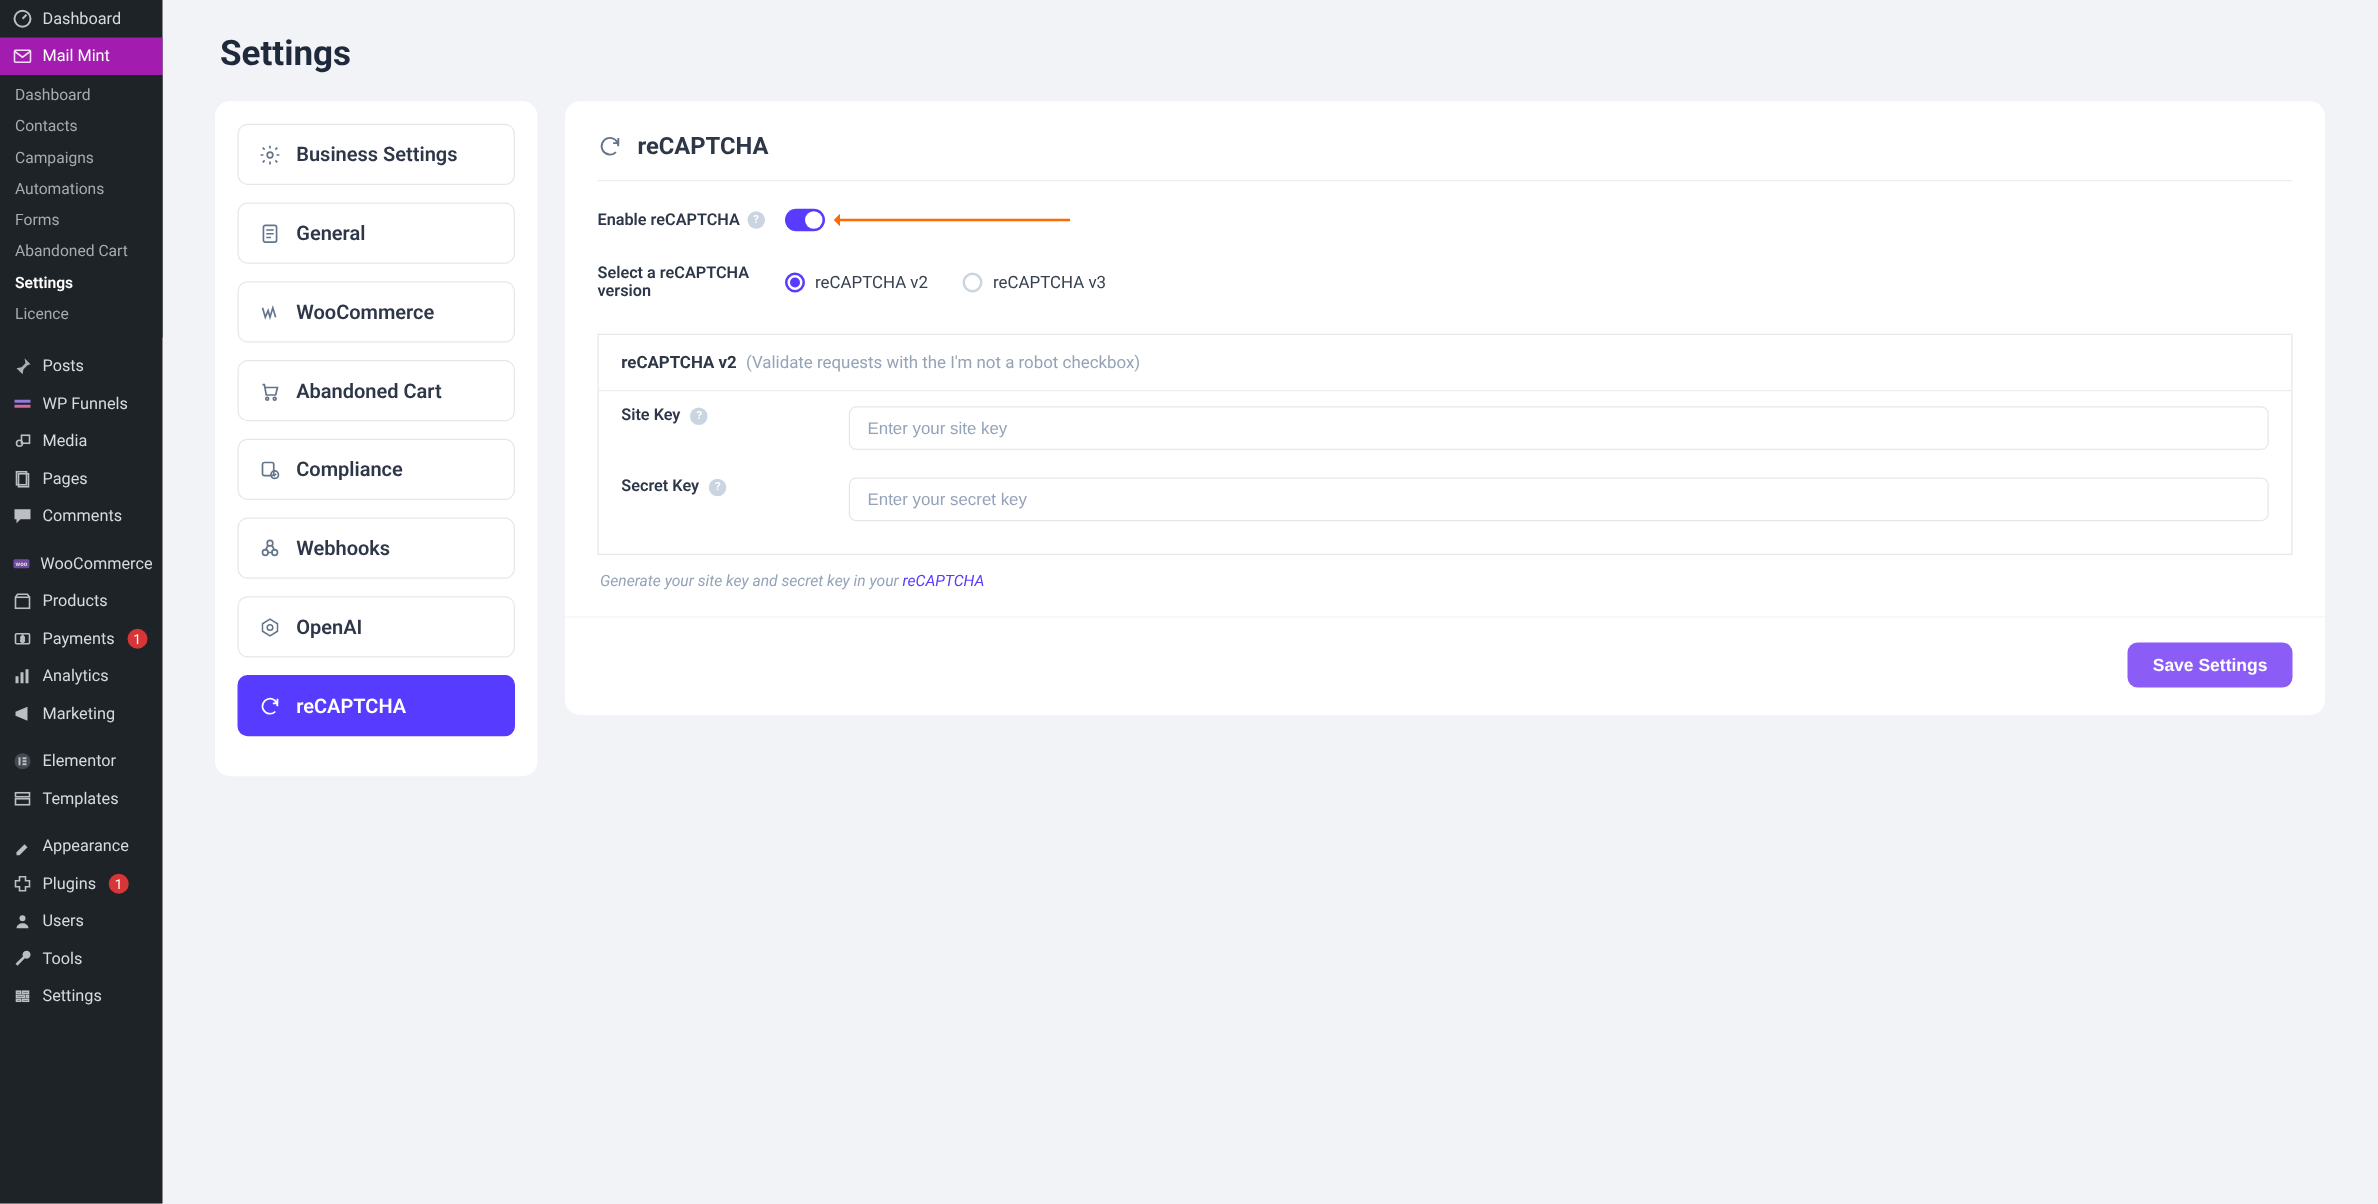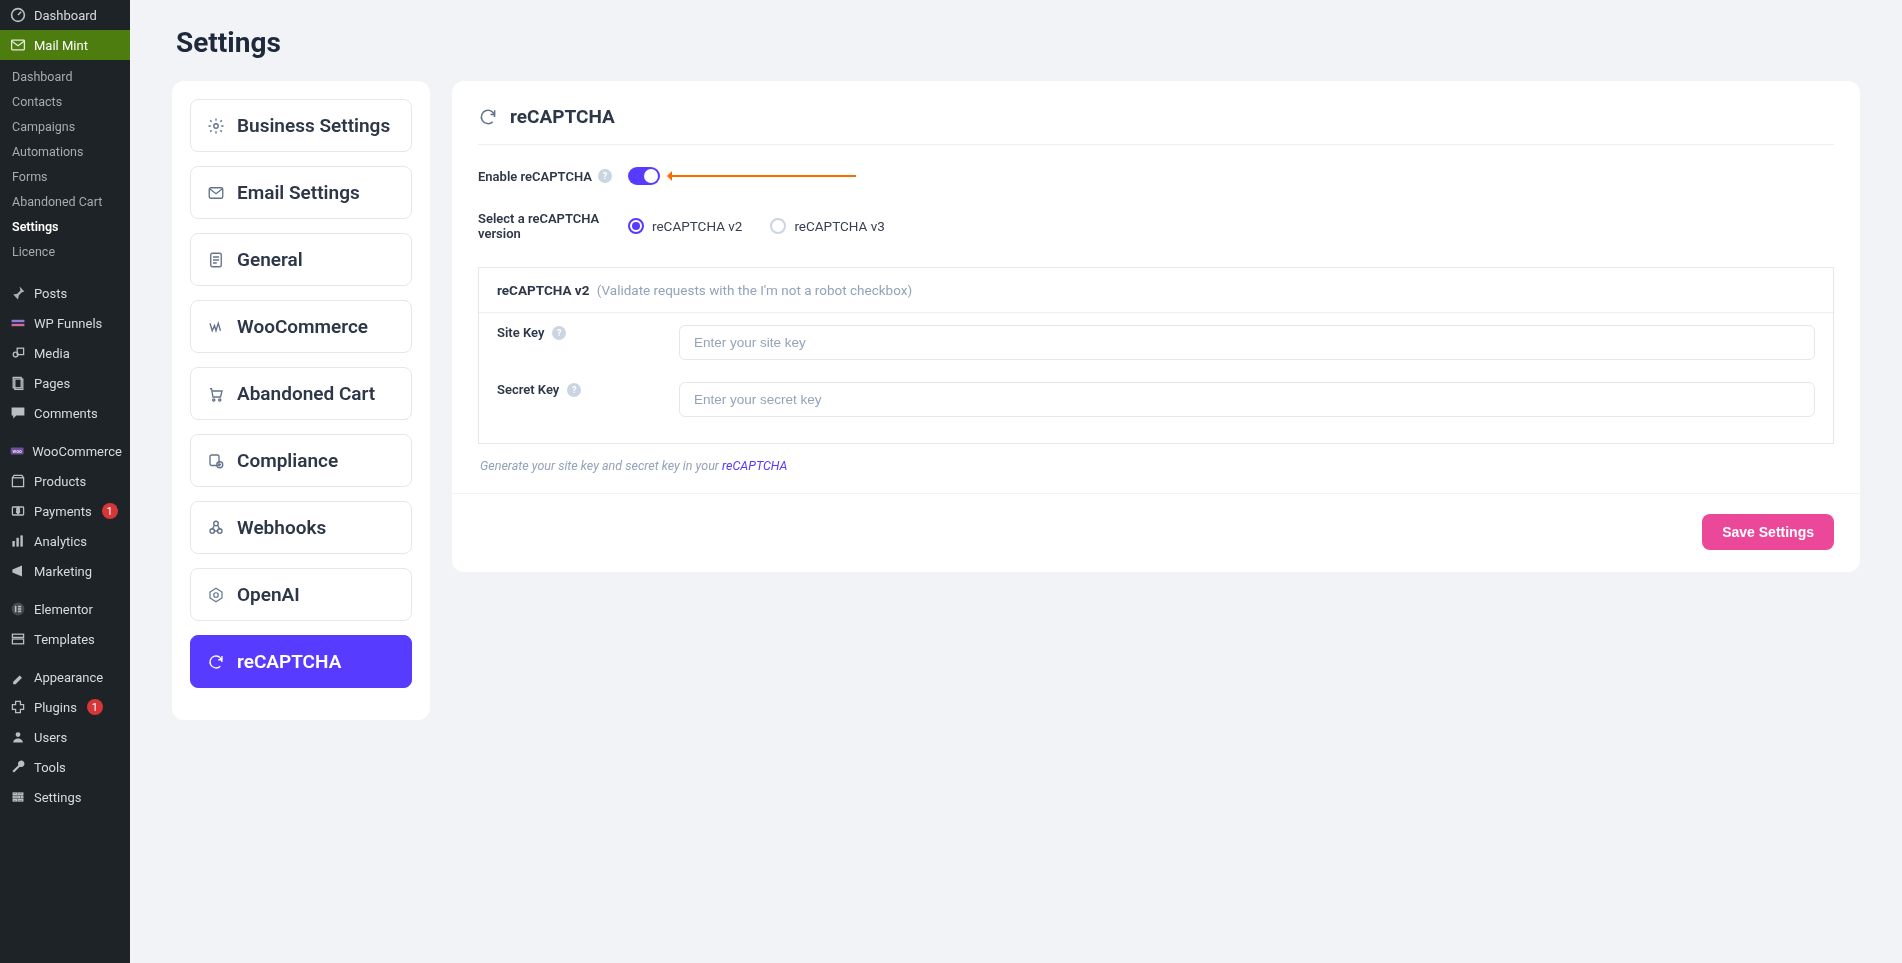--- a/index.html
+++ b/index.html
@@ -25,21 +25,21 @@
     display: flex;
     align-items: center;
     gap: 8px;
     padding: 7px 8px 7px 10px;
     cursor: pointer;
     color: #d7dade;
     white-space: nowrap;
   }
   .wp-item .icon { width: 16px; height: 16px; display: inline-flex; align-items: center; justify-content: center; opacity: .85; }
   .wp-item.active {
-    background: #4d7c0f;
+    background: #a21caf;
     color: #fff;
   }
   .wp-sub {
     background: #1d2327;
     padding: 4px 0 6px 0;
   }
   .wp-sub .wp-subitem {
     display: block;
     padding: 5px 8px 5px 12px;
     color: #a7abb1;
@@ -94,21 +94,21 @@
     display: flex;
     align-items: center;
     gap: 12px;
     border: 1px solid #e5e7eb;
     border-radius: 8px;
     padding: 14px 16px;
     margin-bottom: 14px;
     font-weight: 600;
     color: #2d3748;
     cursor: pointer;
-    font-size: 19px;
+    font-size: 16px;
   }
   .settings-nav .nav-item.active {
     background: #573bff;
     border-color: #573bff;
     color: #fff;
   }
   .settings-nav .nav-item .nav-icon {
     width: 18px; height: 18px;
     display: inline-flex; align-items: center; justify-content: center;
     color: #64748b;
@@ -240,21 +240,21 @@
   }
   .foot-hint a { color: #573bff; text-decoration: none; font-style: italic; }
 
   .actions {
     display: flex;
     justify-content: flex-end;
     padding: 20px 26px 22px 26px;
     border-top: 1px solid #f1f3f6;
   }
   .btn-primary {
-    background: #ec4899;
+    background: #8b5cf6;
     color: #fff;
     border: none;
     border-radius: 8px;
     padding: 10px 20px;
     font-size: 14px;
     font-weight: 600;
     cursor: pointer;
   }
 
   
@@ -471,29 +471,20 @@
 
     <div class="card settings-nav">
       <div class="nav-item">
         <span class="nav-icon">
             <svg viewBox="0 0 24 24" fill="none" stroke="currentColor" stroke-width="1.8">
               <circle cx="12" cy="12" r="3"></circle>
               <path d="M12 2v3M12 19v3M4.2 4.2l2.1 2.1M17.7 17.7l2.1 2.1M2 12h3M19 12h3M4.2 19.8l2.1-2.1M17.7 6.3l2.1-2.1"></path>
             </svg>
           </span>
         <span>Business Settings</span>
-      </div>
-      <div class="nav-item">
-        <span class="nav-icon">
-            <svg viewBox="0 0 24 24" fill="none" stroke="currentColor" stroke-width="1.8">
-              <rect x="3" y="5" width="18" height="14" rx="2"></rect>
-              <path d="M3 6l9 7 9-7"></path>
-            </svg>
-          </span>
-        <span>Email Settings</span>
       </div>
       <div class="nav-item">
         <span class="nav-icon">
             <svg viewBox="0 0 24 24" fill="none" stroke="currentColor" stroke-width="1.8">
               <rect x="5" y="3" width="14" height="18" rx="2"></rect>
               <path d="M8 8h8M8 12h8M8 16h5"></path>
             </svg>
           </span>
         <span>General</span>
       </div>

